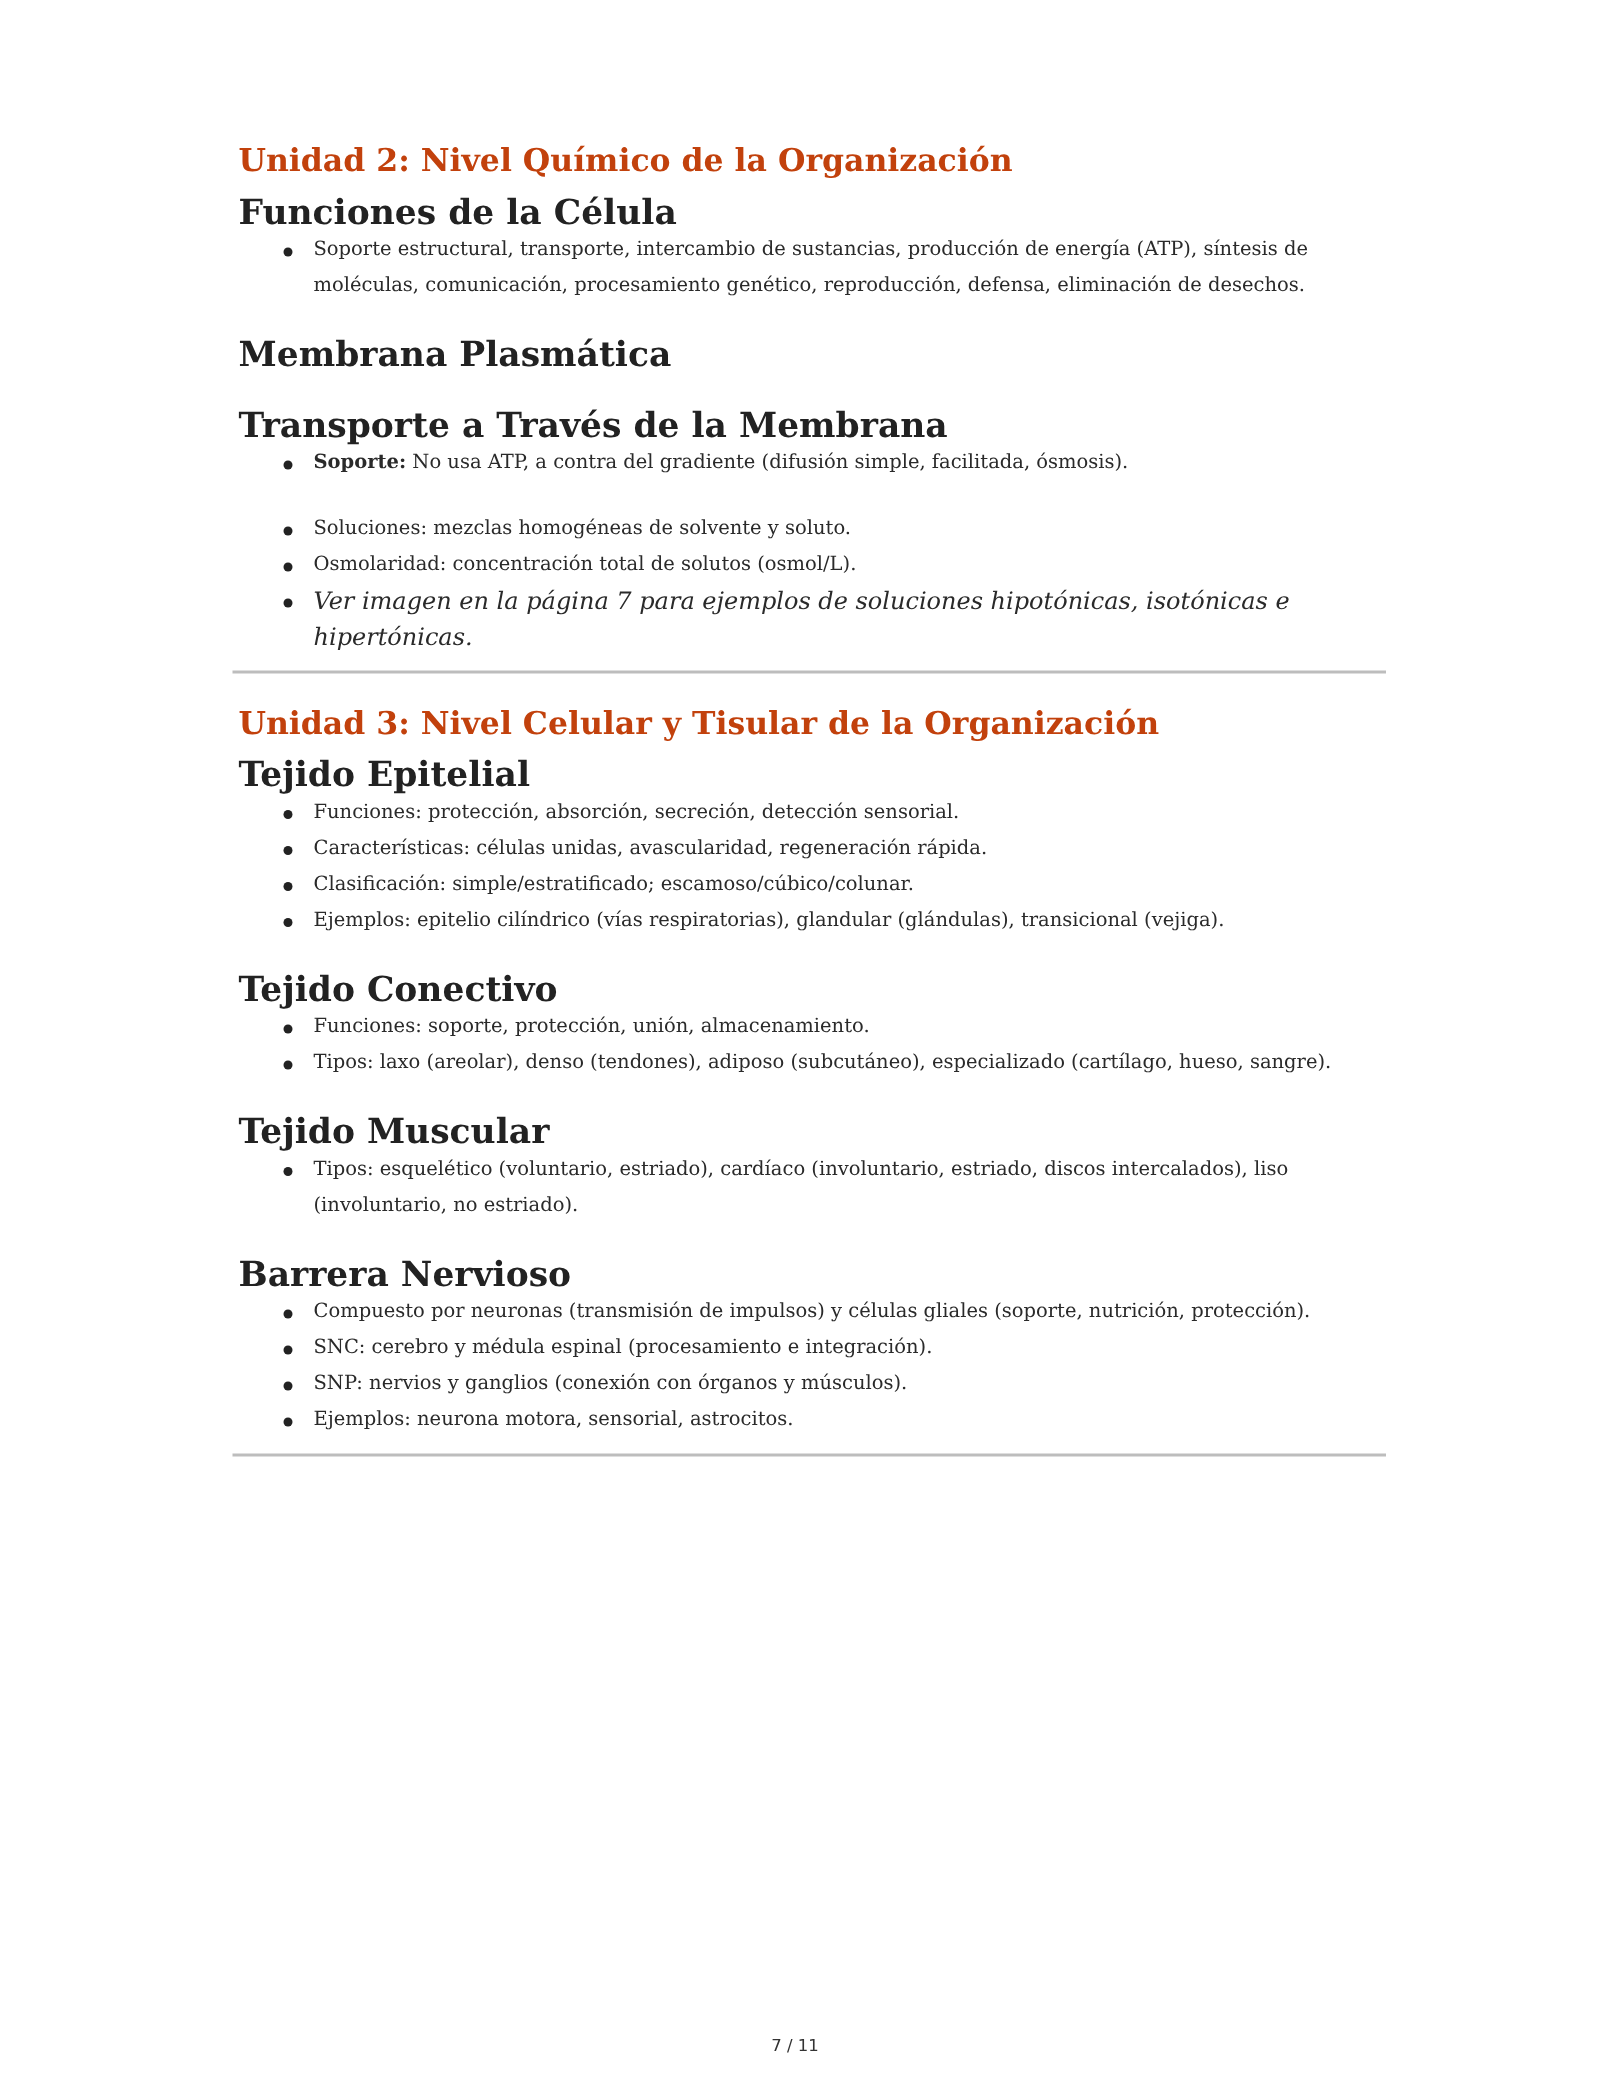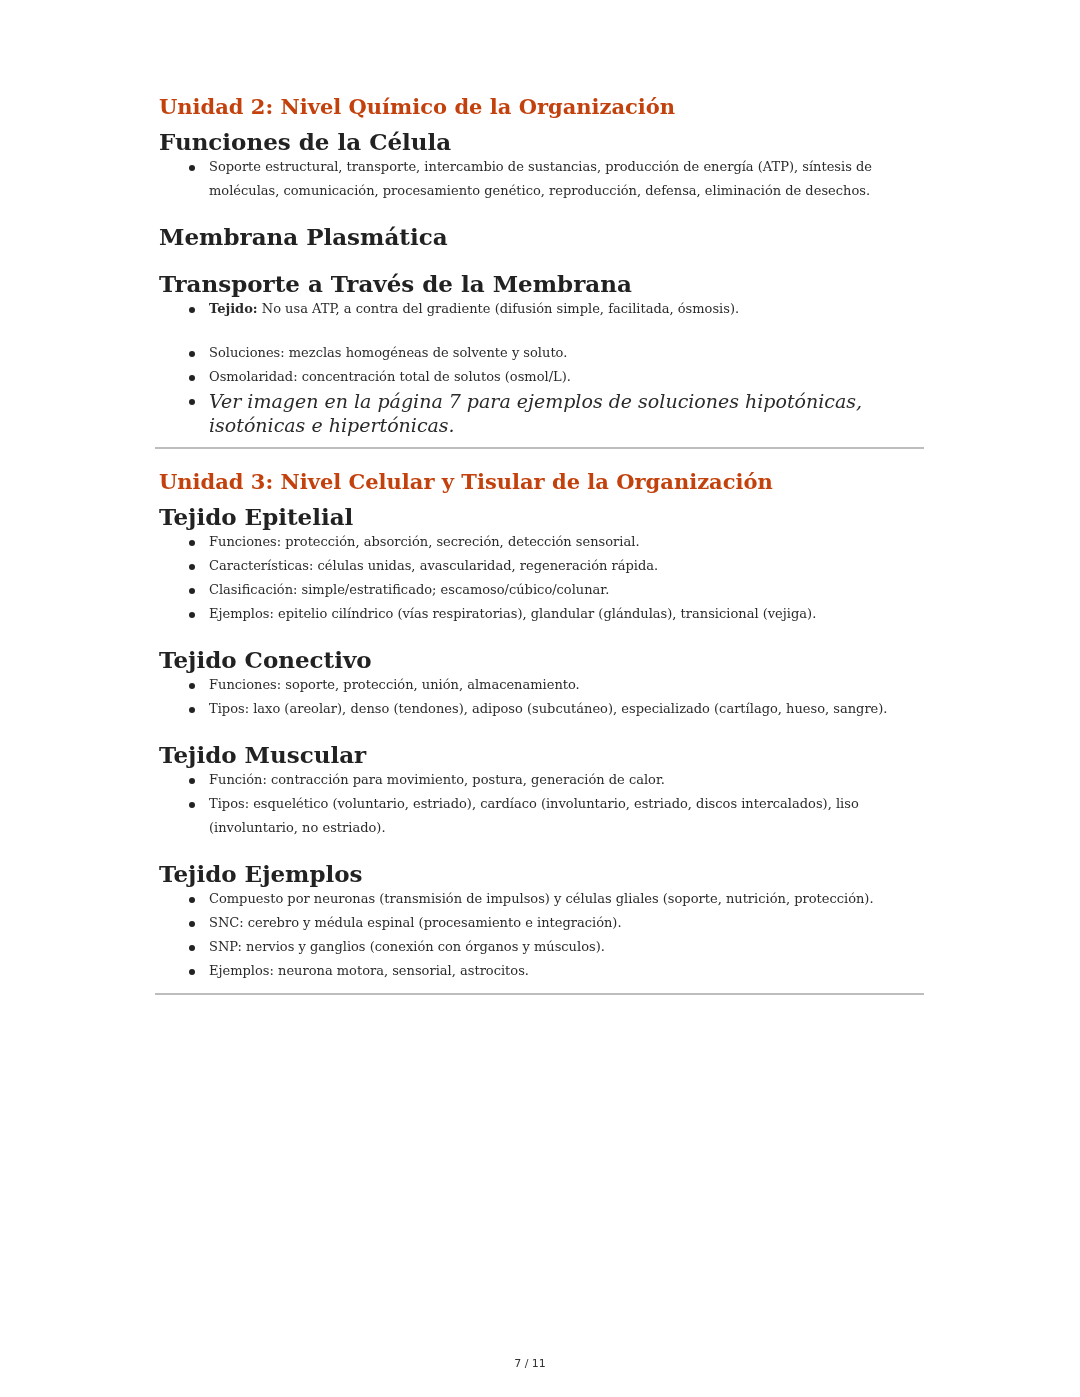--- a/index.html
+++ b/index.html
@@ -5,21 +5,21 @@
   html, body { margin: 0; padding: 0; background: #ffffff; }
   body { width: 1080px; height: 1397px; position: relative; overflow: hidden;
          font-family: "DejaVu Serif", "Liberation Serif", serif; color: #222; }
   .content { position: absolute; left: 159px; top: 92px; width: 765px; }
   h1 { font-size: 21px; font-weight: bold; margin: 0 0 6px 0; line-height: 30px; color: #c2410c; }
   h2 { font-size: 23px; font-weight: bold; margin: 0; line-height: 27px; color: #222; }
   ul { margin: 0; padding: 0 0 0 50px; list-style: none; }
   li { position: relative; font-size: 13px; line-height: 24px; color: #2a2a2a; }
   li::before { content: ""; position: absolute; left: -20px; top: 10px; width: 6px; height: 6px;
                border-radius: 50%; background: #222; }
-  li.note { font-style: italic; font-size: 19px; line-height: 24px; }
+  li.note { font-style: italic; font-size: 16px; line-height: 24px; }
   .section { margin-bottom: 20px; }
   .section.last { margin-bottom: 10px; }
   b { font-weight: bold; }
   hr.rule { border: 0; border-top: 2px solid #bdbdbd; margin: 0 0 18px -4px; width: 769px; }
   .page-num { position: absolute; left: 0; width: 1060px; top: 1357px; text-align: center;
               font-family: "DejaVu Sans", sans-serif; font-size: 11px; color: #333; }
 </style>
 </head>
 <body>
 
@@ -34,21 +34,21 @@
     </ul>
   </div>
 
   <div class="section">
     <h2>Membrana Plasmática</h2>
   </div>
 
   <div class="section">
     <h2>Transporte a Través de la Membrana</h2>
     <ul>
-      <li><b>Tejido:</b><span> No usa ATP, a contra del gradiente (difusión simple, facilitada, ósmosis).</span></li>
+      <li><b>Soporte:</b><span> No usa ATP, a contra del gradiente (difusión simple, facilitada, ósmosis).</span></li>
     </ul>
   </div>
 
   <div class="section last">
     <ul>
       <li>Soluciones: mezclas homogéneas de solvente y soluto.</li>
       <li>Osmolaridad: concentración total de solutos (osmol/L).</li>
       <li class="note">Ver imagen en la página 7 para ejemplos de soluciones hipotónicas, isotónicas e hipertónicas.</li>
     </ul>
   </div>
@@ -71,27 +71,26 @@
     <h2>Tejido Conectivo</h2>
     <ul>
       <li>Funciones: soporte, protección, unión, almacenamiento.</li>
       <li>Tipos: laxo (areolar), denso (tendones), adiposo (subcutáneo), especializado (cartílago, hueso, sangre).</li>
     </ul>
   </div>
 
   <div class="section">
     <h2>Tejido Muscular</h2>
     <ul>
-      <li>Función: contracción para movimiento, postura, generación de calor.</li>
       <li>Tipos: esquelético (voluntario, estriado), cardíaco (involuntario, estriado, discos intercalados), liso (involuntario, no estriado).</li>
     </ul>
   </div>
 
   <div class="section last">
-    <h2>Tejido Ejemplos</h2>
+    <h2>Barrera Nervioso</h2>
     <ul>
       <li>Compuesto por neuronas (transmisión de impulsos) y células gliales (soporte, nutrición, protección).</li>
       <li>SNC: cerebro y médula espinal (procesamiento e integración).</li>
       <li>SNP: nervios y ganglios (conexión con órganos y músculos).</li>
       <li>Ejemplos: neurona motora, sensorial, astrocitos.</li>
     </ul>
   </div>
 
   <hr class="rule">
 </div>

